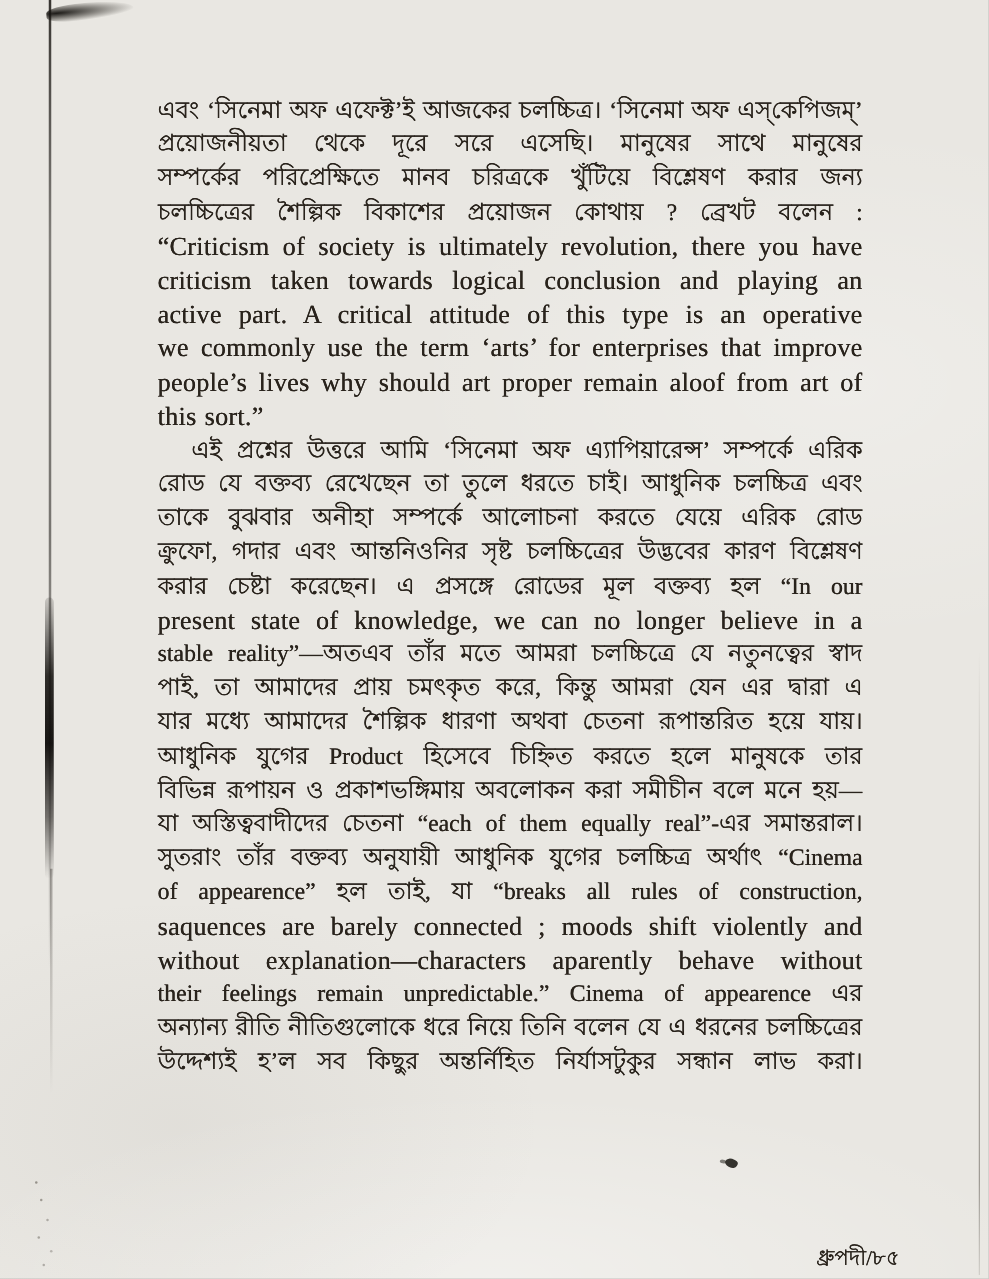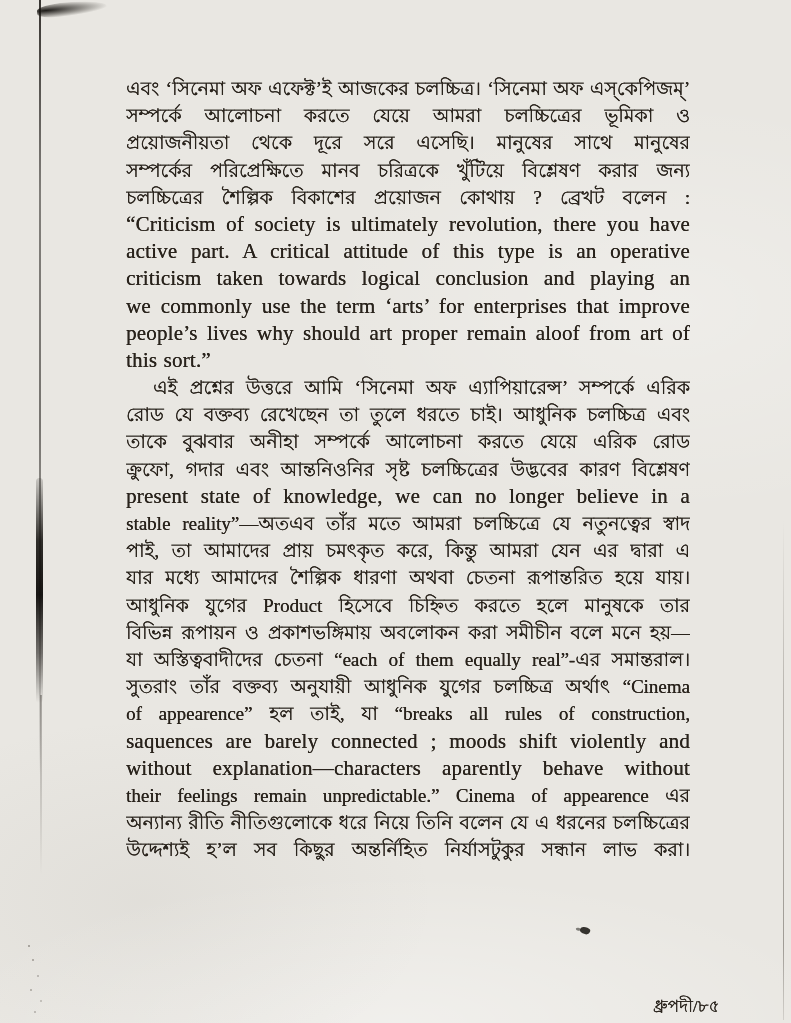--- a/index.html
+++ b/index.html
@@ -99,38 +99,38 @@
   <div class="gutter-line"></div>
   <div class="gutter-blob"></div>
   <div class="gutter-fade"></div>
   <div class="smudge-tl"></div>
   <div class="edge-right"></div>
   <div class="speckles"></div>
 
   <main class="textblock">
     <section class="para">
         <div class="line">এবং ‘সিনেমা অফ এফেক্ট’ই আজকের চলচ্চিত্র।  ‘সিনেমা অফ এস্‌কেপিজম্’</div>
-        <div class="line">সম্পর্কে আলোচনা করতে যেয়ে আমরা চলচ্চিত্রের ভূমিকা ও</div>
         <div class="line">প্রয়োজনীয়তা থেকে দূরে সরে এসেছি।  মানুষের সাথে মানুষের</div>
         <div class="line">সম্পর্কের পরিপ্রেক্ষিতে মানব চরিত্রকে খুঁটিয়ে বিশ্লেষণ করার জন্য</div>
         <div class="line">চলচ্চিত্রের শৈল্পিক বিকাশের প্রয়োজন কোথায় ?  ব্রেখট বলেন :</div>
       </section>
     <section class="para quote">
         <div class="line latin">“Criticism of society is ultimately revolution, there you have</div>
+        <div class="line latin">criticism taken towards logical conclusion and playing an</div>
         <div class="line latin">active part.  A critical attitude of this type is an operative</div>
-        <div class="line latin">criticism taken towards logical conclusion and playing an</div>
         <div class="line latin">we commonly use the term ‘arts’ for enterprises that improve</div>
         <div class="line latin">people’s lives why should art proper remain aloof from art of</div>
         <div class="line no-justify latin">this sort.”</div>
       </section>
     <section class="para">
         <div class="line indent">এই প্রশ্নের উত্তরে আমি ‘সিনেমা অফ এ্যাপিয়ারেন্স’ সম্পর্কে এরিক</div>
         <div class="line">রোড যে বক্তব্য রেখেছেন তা তুলে ধরতে চাই।  আধুনিক চলচ্চিত্র এবং</div>
         <div class="line">তাকে বুঝবার অনীহা সম্পর্কে আলোচনা করতে যেয়ে এরিক রোড</div>
         <div class="line">ক্রুফো, গদার এবং আন্তনিওনির সৃষ্ট চলচ্চিত্রের উদ্ভবের কারণ বিশ্লেষণ</div>
+        <div class="line">করার চেষ্টা করেছেন।  এ প্রসঙ্গে রোডের মূল বক্তব্য হল  “In our</div>
         <div class="line latin">present state of knowledge, we can no longer believe in a</div>
         <div class="line">stable reality”—অতএব তাঁর মতে আমরা চলচ্চিত্রে যে নতুনত্বের স্বাদ</div>
         <div class="line">পাই, তা আমাদের প্রায় চমৎকৃত করে, কিন্তু আমরা যেন এর দ্বারা এ</div>
         <div class="line">যার মধ্যে আমাদের শৈল্পিক ধারণা অথবা চেতনা রূপান্তরিত হয়ে যায়।</div>
         <div class="line">আধুনিক যুগের Product হিসেবে চিহ্নিত করতে হলে মানুষকে তার</div>
         <div class="line">বিভিন্ন রূপায়ন ও প্রকাশভঙ্গিমায় অবলোকন করা সমীচীন বলে মনে হয়—</div>
         <div class="line">যা অস্তিত্ববাদীদের চেতনা  “each of them equally real”-এর সমান্তরাল।</div>
         <div class="line">সুতরাং তাঁর বক্তব্য অনুযায়ী আধুনিক যুগের চলচ্চিত্র অর্থাৎ  “Cinema</div>
         <div class="line">of appearence” হল তাই, যা “breaks all rules of construction,</div>
         <div class="line latin">saquences are barely connected ; moods shift violently and</div>

